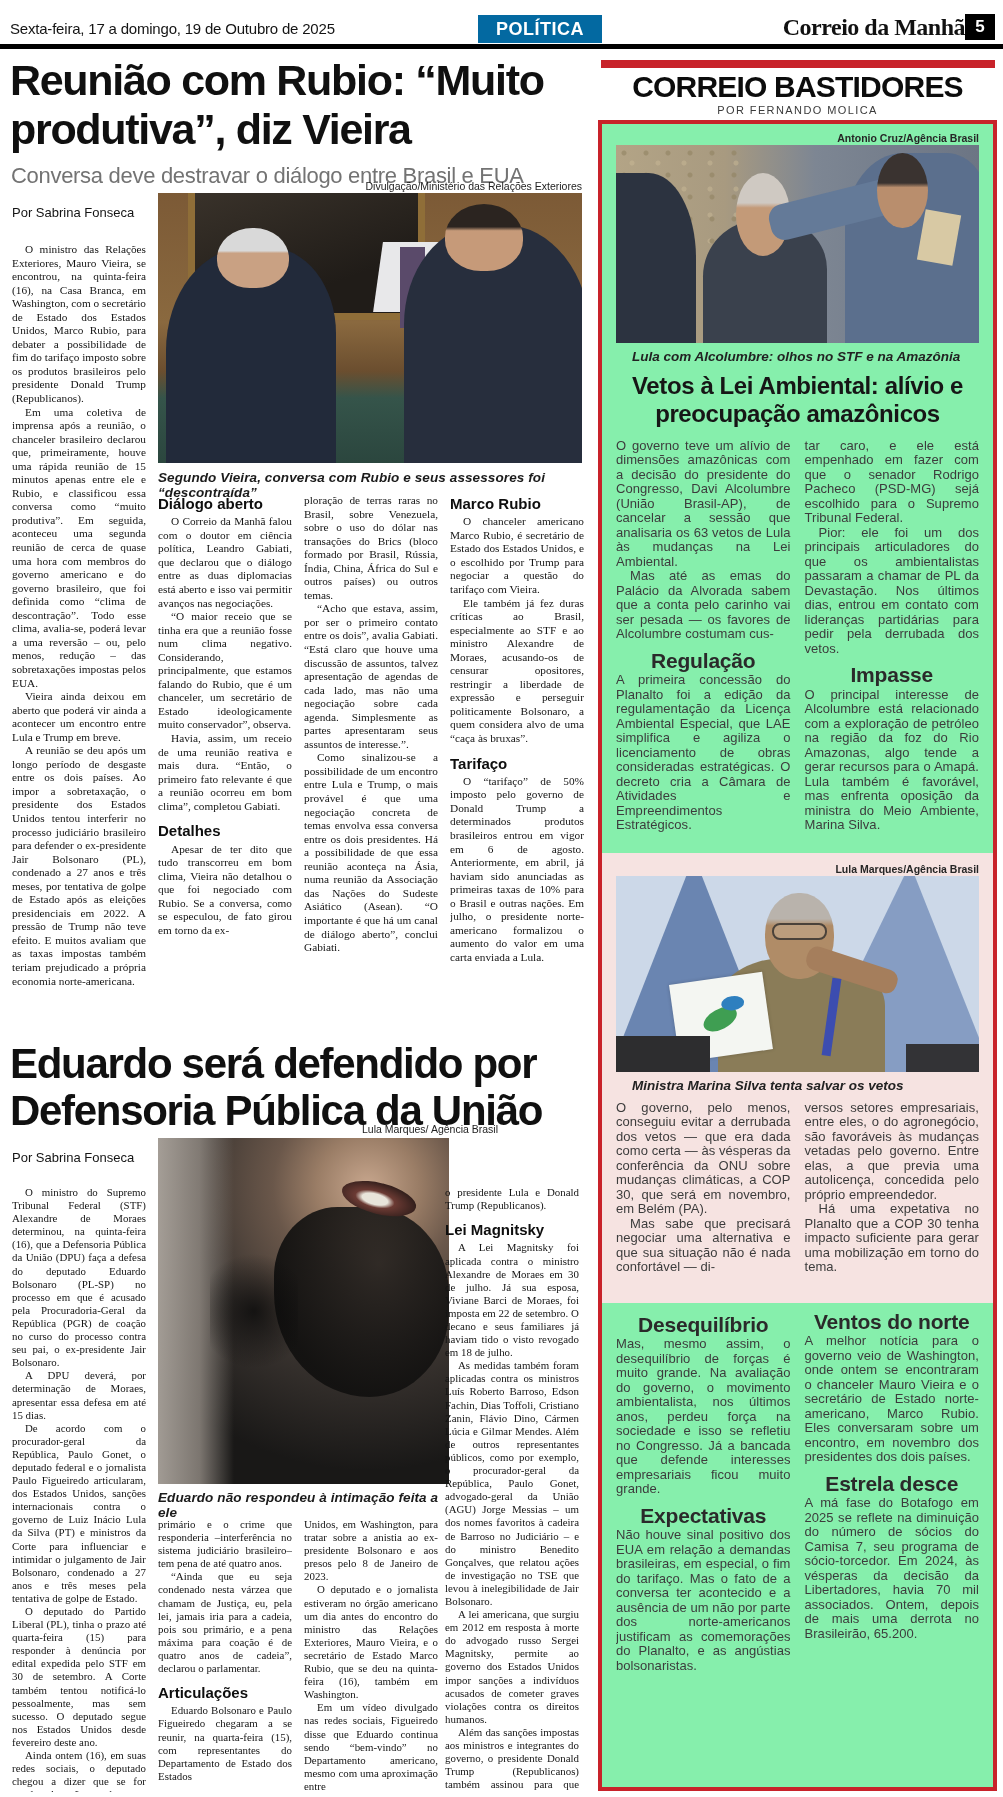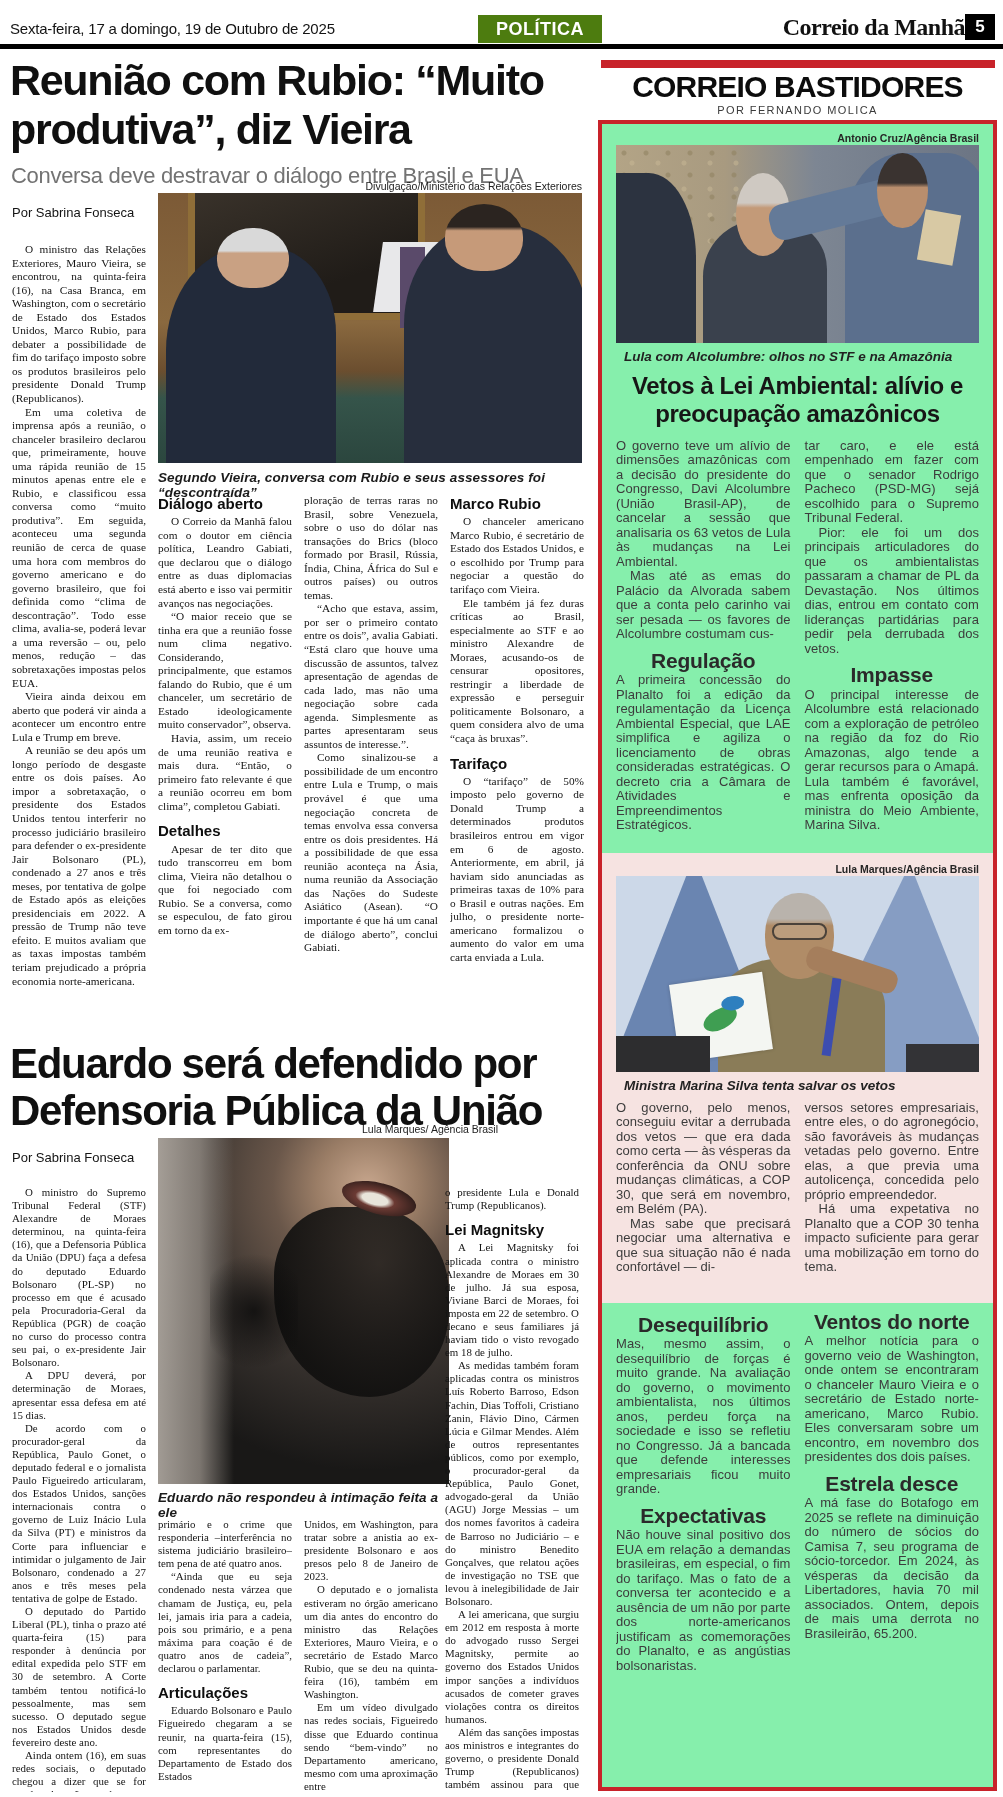--- a/index.html
+++ b/index.html
@@ -3,21 +3,21 @@
 <meta charset="utf-8">
 <style>
   * { margin:0; padding:0; box-sizing:border-box; }
   html,body { background:#ffffff; }
   .page { position:relative; width:1003px; height:1797px; background:#fff; overflow:hidden;
           font-family:"Liberation Sans", sans-serif; color:#111; }
   .abs { position:absolute; }
 
   
   #topbar-date { left:10px; top:20px; font-size:15px; color:#141414; letter-spacing:-0.2px; }
-  #politica-box { left:478px; top:15px; width:124px; height:28px; background:#4d7c0f; color:#fff;
+  #politica-box { left:478px; top:15px; width:124px; height:28px; background:#0369a1; color:#fff;
                   display:flex; align-items:center; justify-content:center;
                   font-weight:700; font-size:18px; letter-spacing:0.5px; }
   #top-right { right:8px; top:14px; display:flex; align-items:flex-start; }
   #masthead { font-family:"Liberation Serif", serif; font-weight:700; font-size:24px; letter-spacing:-0.5px; }
   #pagenum-box { background:#000; color:#fff; width:30px; height:26px; display:flex;
                  align-items:center; justify-content:center; font-weight:700; font-size:17px; }
   #top-rule { left:0; top:44px; width:1003px; height:5px; background:#000; }
 
   
   .big-headline { font-weight:700; color:#101010; letter-spacing:-1.3px; line-height:1.13; }
@@ -59,21 +59,21 @@
 
   
   #sb-redbar { left:601px; top:60px; width:394px; height:8px; background:#c8232a; }
   #sb-title  { left:598px; top:70px; width:399px; text-align:center; font-weight:800;
                font-size:30px; letter-spacing:-0.8px; color:#0c0c0c; }
   #sb-byline { left:598px; top:104px; width:399px; text-align:center; font-size:11px;
                letter-spacing:1.4px; color:#3a3a3a; }
   #sb-box { left:598px; top:120px; width:399px; height:1671px; border:4px solid #c8232a;
             background:#86efac; padding:8px 14px 0 14px; overflow:hidden; }
   .sb-credit { text-align:right; font-size:10.5px; font-weight:700; color:#262626; line-height:13px; }
-  .sb-caption { font-style:italic; font-weight:700; font-size:13.5px; color:#222; margin:6px 8px 8px; }
+  .sb-caption { font-style:italic; font-weight:700; font-size:13.5px; color:#222; margin:6px 16px 8px; }
   .sb-headline { text-align:center; font-weight:700; font-size:24px; line-height:1.18;
                  color:#161616; letter-spacing:-0.4px; margin:4px 0 10px; }
   .sb-cols { display:flex; gap:14px; overflow:hidden; }
   .sb-col { flex:1 1 0; font-size:13px; line-height:14.5px; text-align:justify; color:#3c3c3c;
             letter-spacing:0.05px; }
   .sb-col p.ind { text-indent:14px; }
   .sb-subhead { text-align:center; font-weight:600; font-size:21px; color:#2a2a2a;
                 margin:12px 0 5px; letter-spacing:-0.2px; }
   #sb-story1-cols { height:406px; margin-top:0; }
   #sb-pink { margin:8px -14px 0 -14px; background:#f6e3e1; padding:10px 14px 12px 14px; }

